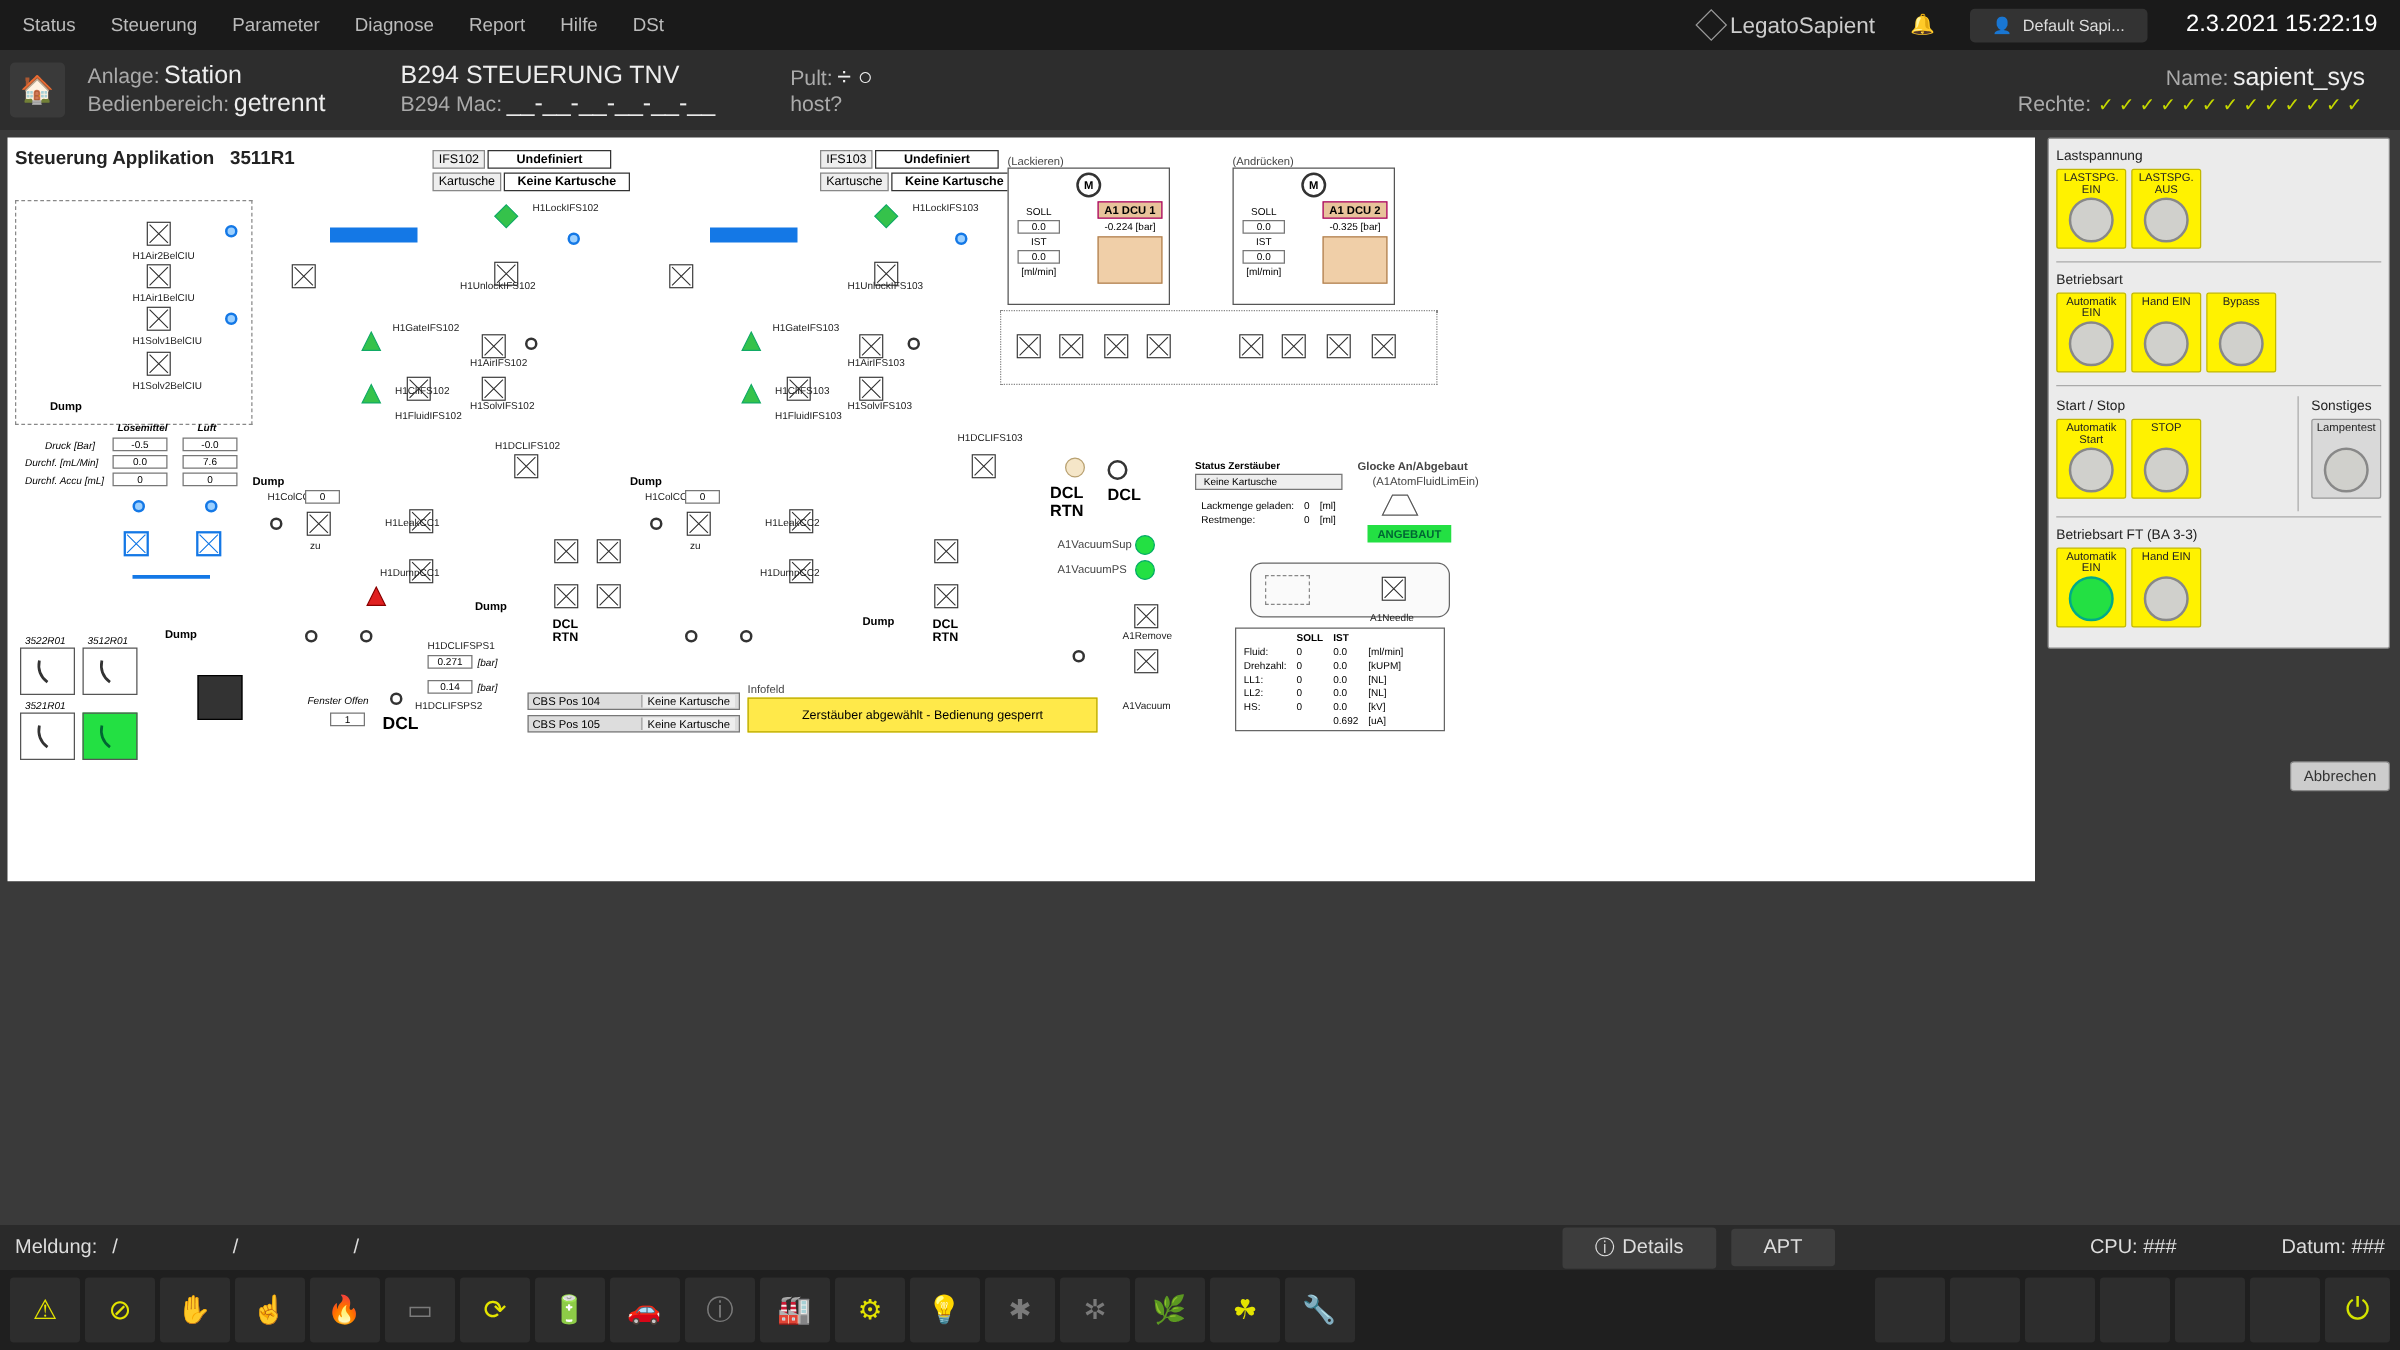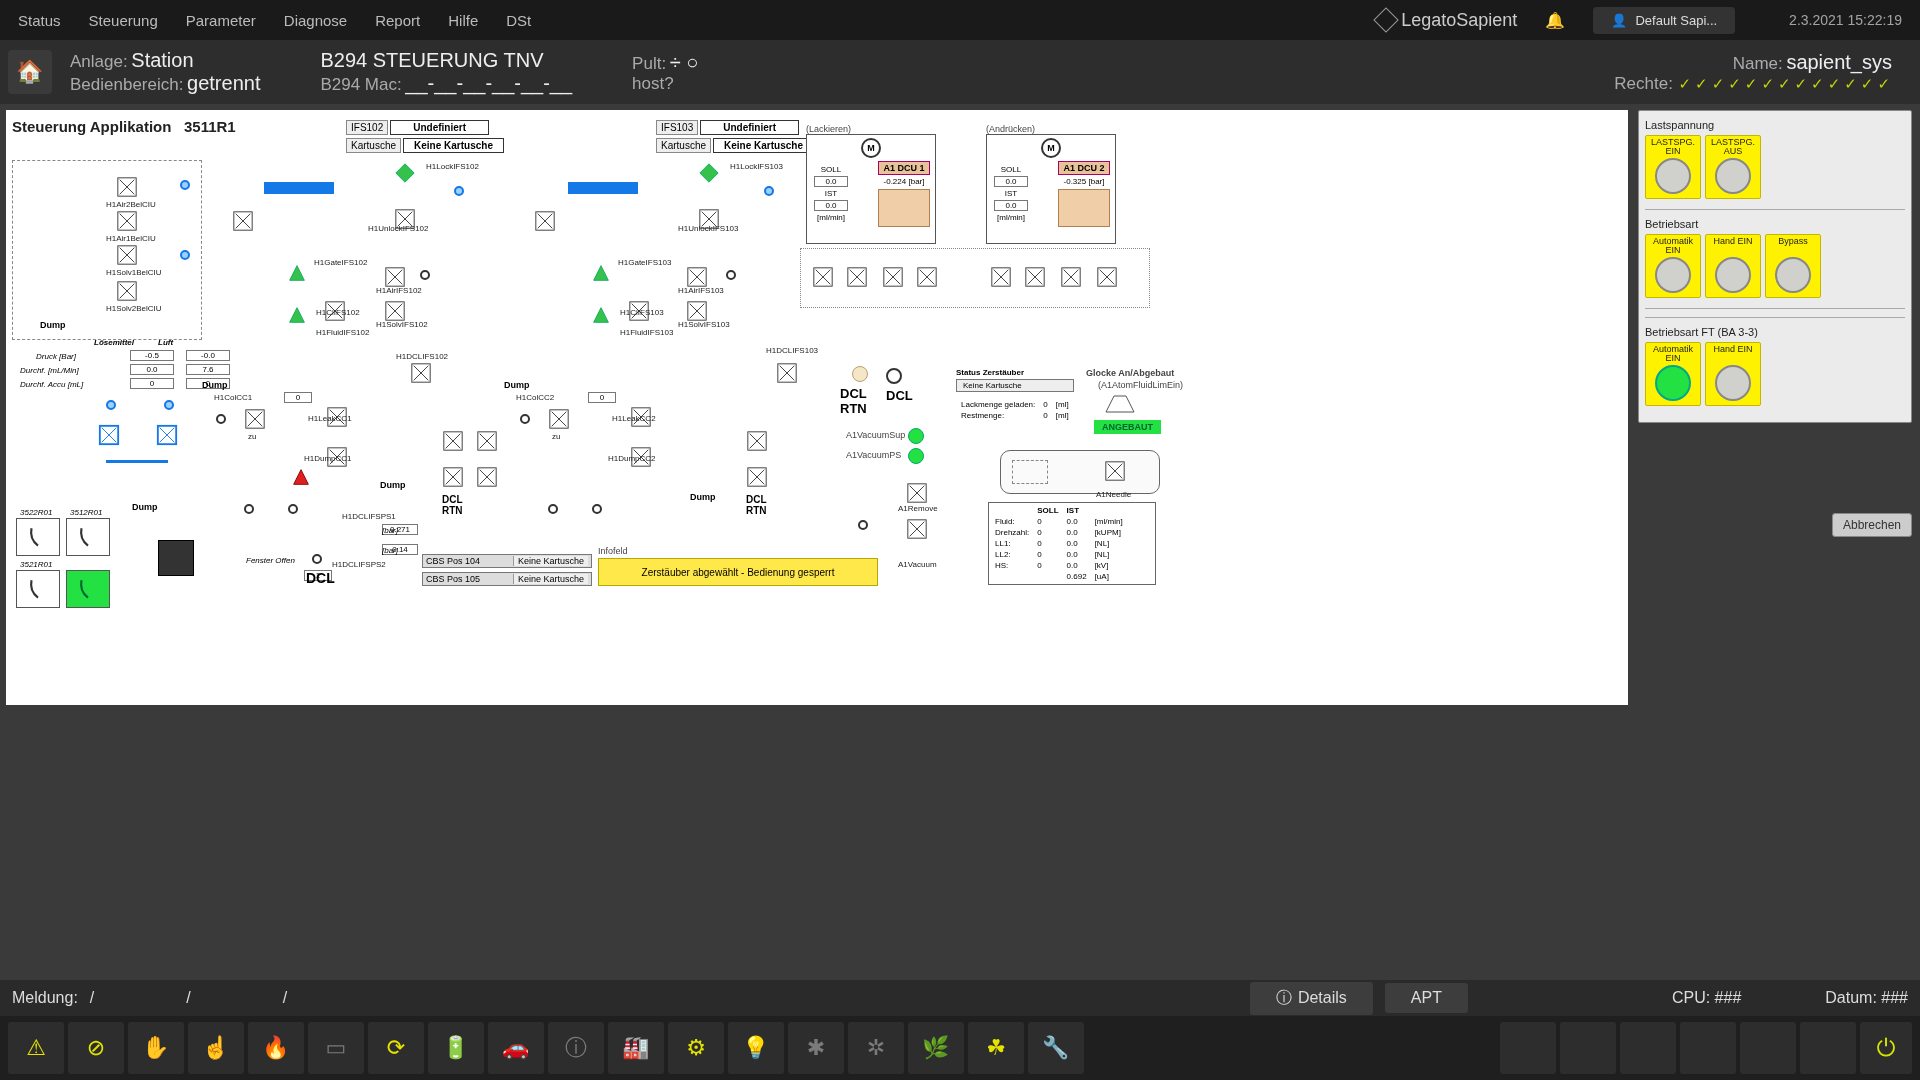--- a/index.html
+++ b/index.html
@@ -6,21 +6,21 @@
 body { background:#3a3a3a; width:1920px; height:1080px; overflow:hidden; color:#ddd; font-size:13px; }
 
 
 .menubar { height:40px; background:#1a1a1a; display:flex; align-items:center; padding:0 18px; gap:28px; }
 .menubar .menu-item { color:#bbb; cursor:pointer; font-size:15px; }
 .menubar .spacer { flex:1; }
 .logo { font-size:18px; color:#ccc; display:flex; align-items:center; gap:6px; }
 .logo .hex { width:18px; height:18px; border:1px solid #999; transform:rotate(45deg); }
 .bell { color:#666; font-size:16px; }
 .user-pill { background:#333; border-radius:4px; padding:6px 18px; display:flex; align-items:center; gap:8px; color:#ddd; }
-.datetime { margin-left:26px; color:#a3a3a3; font-size:14px; }
+.datetime { margin-left:3px; color:#ffffff; font-size:19px; }
 
 
 .headerband { height:64px; background:#2d2d2d; display:flex; align-items:center; padding:0 8px; }
 .home-btn { width:44px; height:44px; background:#3a3a3a; border-radius:4px; display:flex; align-items:center; justify-content:center; margin-right:18px; }
 .headerband .col { margin-right:60px; }
 .headerband .lbl { color:#aaa; font-size:17px; }
 .headerband .val { color:#eee; font-size:20px; }
 .headerband .spacer { flex:1; }
 .rights { text-align:right; margin-right:20px; }
 .checks span { color:#c5d800; margin:0 2px; font-size:15px; }
@@ -86,21 +86,21 @@
 .dcu-box .chip { background:#f0cfa8; height:38px; margin:3px 2px 0; border:1px solid #b08050; }
 .dcu-box table { font-size:8px; margin:2px auto; }
 .dcu-box table td { padding:0 2px; }
 .dcu-input { width:34px; border:1px solid #777; text-align:center; font-size:8px; }
 
 .info-yellow { position:absolute; background:#ffe94a; border:1px solid #b8a800; font-size:10px; text-align:center; padding:4px; }
 
 .green-lamp { position:absolute; width:16px; height:16px; border-radius:50%; background:#23e043; border:1px solid #0a6; }
 .beige-dot { position:absolute; width:16px; height:16px; border-radius:50%; background:#f5e6c8; border:1px solid #b8a070; }
 
-.small-field { position:absolute; border:1px solid #777; background:#fff; width:44px; font-size:8px; text-align:center;margin-left:40px; }
+.small-field { position:absolute; border:1px solid #777; background:#fff; width:44px; font-size:8px; text-align:center; }
 .small-lbl { position:absolute; font-size:8px;font-style:italic; }
 
 .thumb { position:absolute; width:44px; height:38px; border:1px solid #555; background:#fff; display:flex; align-items:center; justify-content:center; }
 .thumb.on { background:#23e043; }
 .thumb svg { width:26px; height:26px; }
 
 .robot-outline { position:absolute; border:1px solid #666; border-radius:10px; background:#fafafa; }
 
 .status-tbl { position:absolute; font-size:8px; }
 .status-tbl td { padding:0 3px; }
@@ -675,20 +675,44 @@
             <div class="lbl">Hand EIN</div>
             <div class="lamp"></div>
           </div>
         <div class="side-btn">
             <div class="lbl">Bypass</div>
             <div class="lamp"></div>
           </div>
       </div>
       <div class="side-hr"></div>
 
+      <div style="display:flex;gap:20px">
+        <div style="flex:1">
+          <div class="side-group-title">Start / Stop</div>
+          <div class="btn-row">
+            <div class="side-btn">
+                <div class="lbl">Automatik Start</div>
+                <div class="lamp"></div>
+              </div>
+            <div class="side-btn">
+                <div class="lbl">STOP</div>
+                <div class="lamp"></div>
+              </div>
+          </div>
+        </div>
+        <div style="border-left:1px solid #aaa;padding-left:10px">
+          <div class="side-group-title">Sonstiges</div>
+          <div class="btn-row">
+            <div class="side-btn grey">
+                <div class="lbl">Lampentest</div>
+                <div class="lamp"></div>
+              </div>
+          </div>
+        </div>
+      </div>
       <div class="side-hr"></div>
 
       <div class="side-group-title">Betriebsart FT (BA 3-3)</div>
       <div class="btn-row">
         <div class="side-btn">
             <div class="lbl">Automatik EIN</div>
             <div class="lamp green"></div>
           </div>
         <div class="side-btn">
             <div class="lbl">Hand EIN</div>

